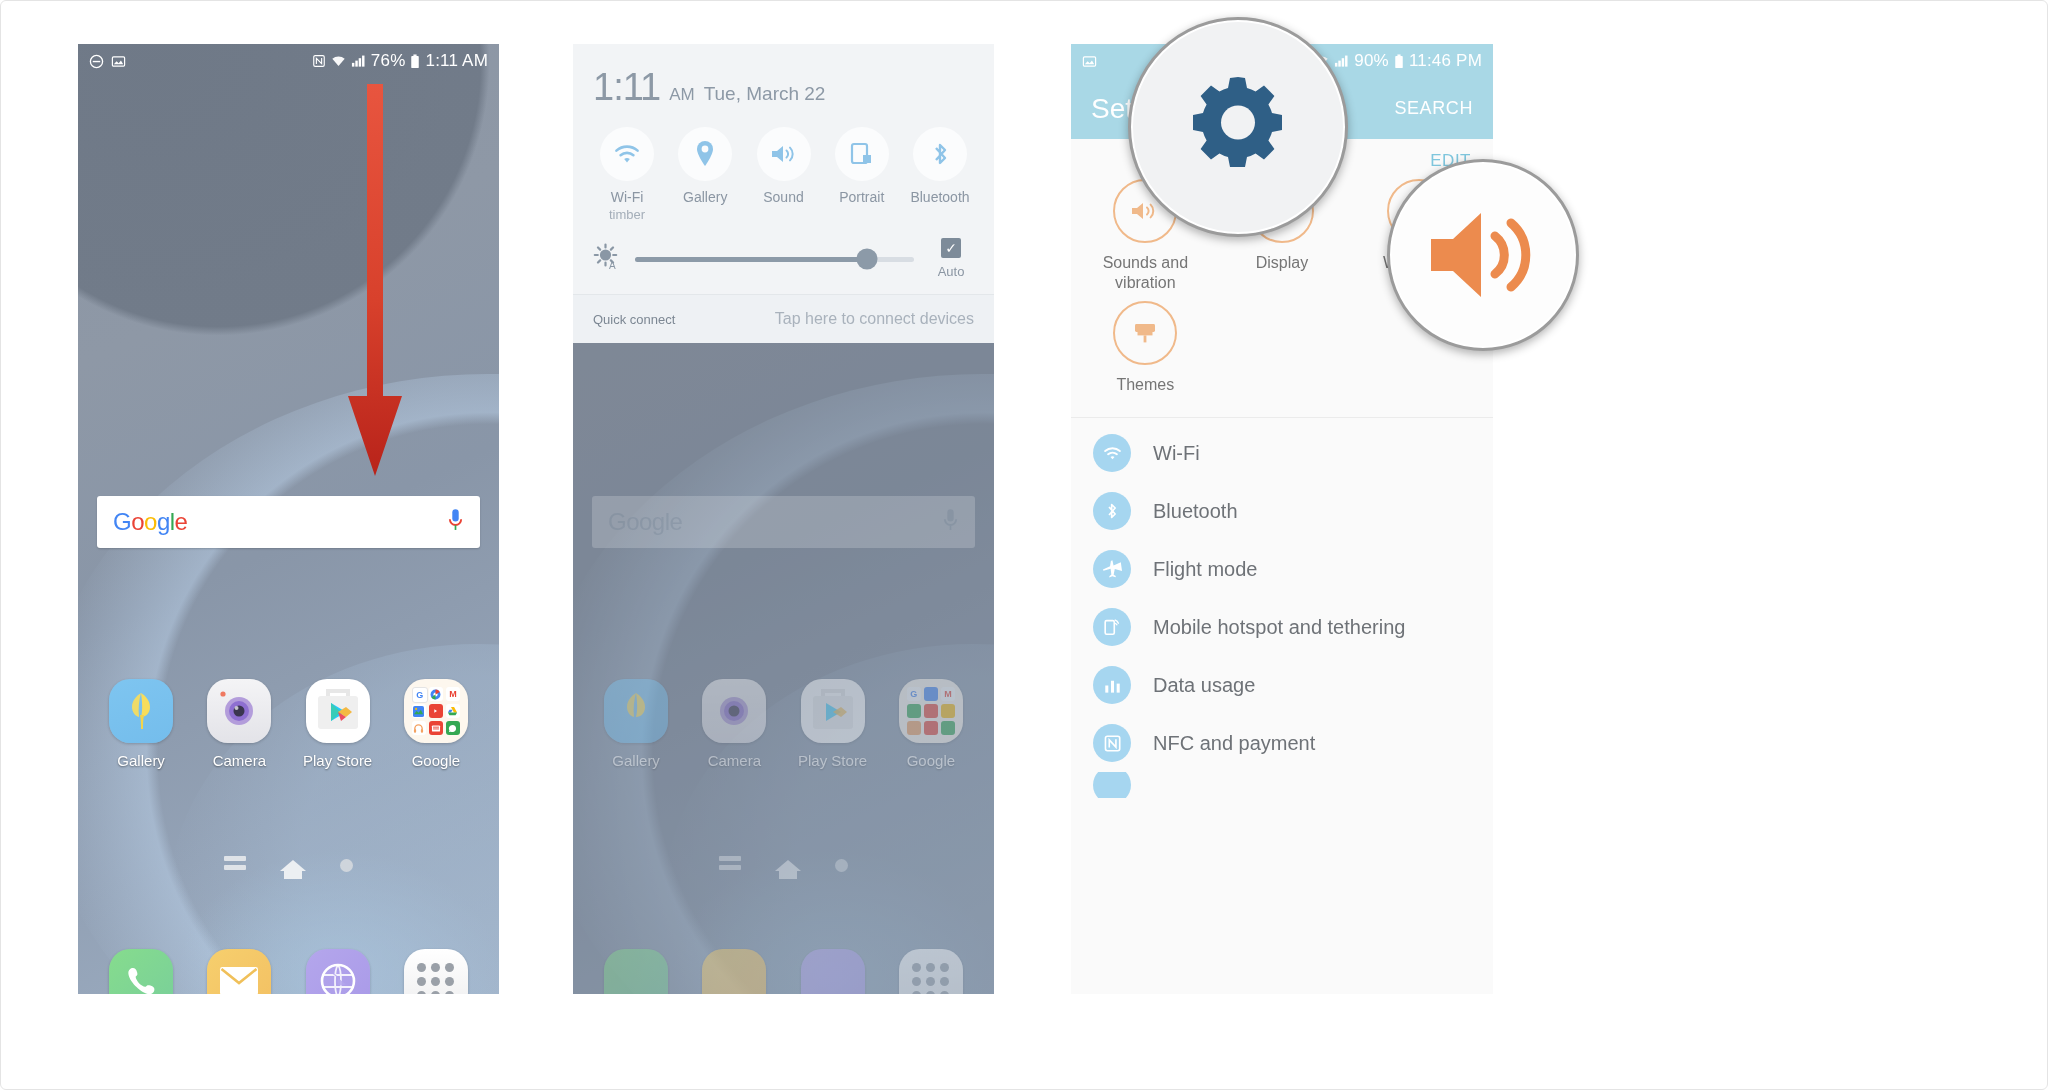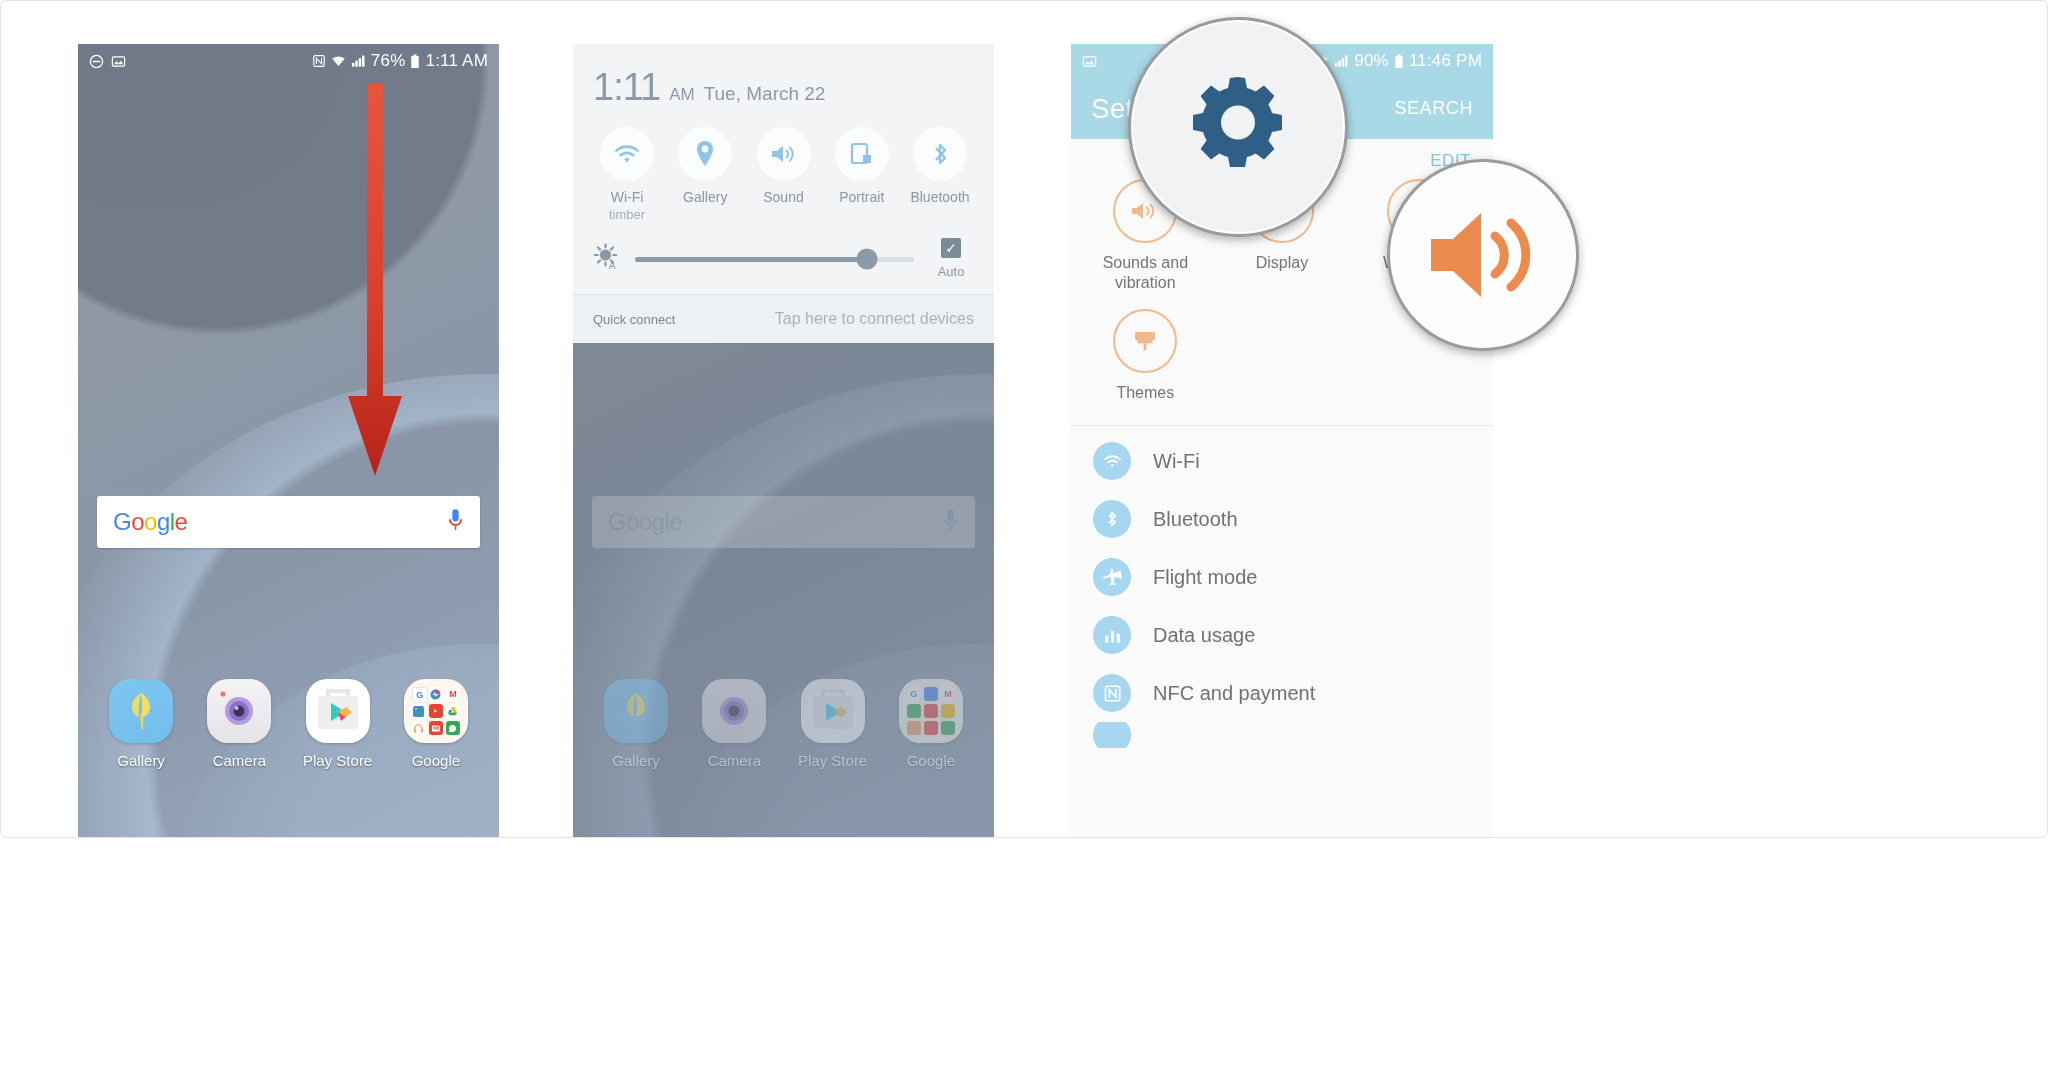--- a/index.html
+++ b/index.html
@@ -2,21 +2,21 @@
 <html><head>
 <meta charset="utf-8">
 <style>
   html, body {
     margin: 0; padding: 0;
     background: #ffffff;
     font-family: "Liberation Sans", sans-serif;
   }
   #page {
     position: relative;
-    width: 2048px; height: 838px;
+    width: 2048px; height: 1090px;
     background: #ffffff;
     overflow: hidden;
     box-sizing: border-box;
     border: 1px solid #e4e4e4;
     border-radius: 6px;
   }
 
   
   .phone {
     position: absolute;
@@ -250,21 +250,21 @@
     position: absolute; right: 20px; bottom: 20px;
     color: #ffffff; font-size: 18px; letter-spacing: .6px;
   }
   .set-edit {
     text-align: right; padding: 12px 22px 0;
     color: #7fc6dd; font-size: 17px; letter-spacing: .5px;
   }
   .set-grid {
     display: grid;
     grid-template-columns: repeat(3, 1fr);
-    row-gap: 16px;
+    row-gap: 8px;
     padding: 8px 6px 22px;
     border-bottom: 1px solid #ebebeb;
   }
   .set-cell { text-align: center; }
   .set-ring {
     width: 60px; height: 60px; border-radius: 50%;
     border: 2px solid #f0b98a;
     margin: 0 auto 10px;
     display: flex; align-items: center; justify-content: center;
   }
@@ -837,20 +837,29 @@
         <div class="set-row">
           <span class="row-ico">
             <svg width="21" height="21" viewBox="0 0 22 22">
                 <path d="M21 12.6l-7.6-2.2-1.2 6 2.3 1.5-.3 1.1-3.4-1-3.2 1.3.1-1.2 2.1-1.9-.8-6-7.5 2.2-.5-1.5 7.4-3.3.9-5.5 1.6-.9 1.2 5.5 7.6-3.4z" fill="#fff"></path>
               </svg>
           </span>
           <span class="row-lbl">Flight mode</span>
         </div>
         <div class="set-row">
           <span class="row-ico">
+            <svg width="20" height="20" viewBox="0 0 22 22">
+                <rect x="3.5" y="4" width="10" height="15" rx="1.6" fill="none" stroke="#fff" stroke-width="1.8"></rect>
+                <path d="M14.6 3.4a6 6 0 013.4 3.4M15 7.2a2.6 2.6 0 011.3 1.3" fill="none" stroke="#fff" stroke-width="1.6" stroke-linecap="round"></path>
+              </svg>
+          </span>
+          <span class="row-lbl">Mobile hotspot and tethering</span>
+        </div>
+        <div class="set-row">
+          <span class="row-ico">
             <svg width="19" height="19" viewBox="0 0 20 20">
                 <rect x="2.4" y="10" width="3.2" height="7.5" fill="#fff"></rect>
                 <rect x="8.4" y="5" width="3.2" height="12.5" fill="#fff"></rect>
                 <rect x="14.4" y="8" width="3.2" height="9.5" fill="#fff"></rect>
               </svg>
           </span>
           <span class="row-lbl">Data usage</span>
         </div>
         <div class="set-row">
           <span class="row-ico">

